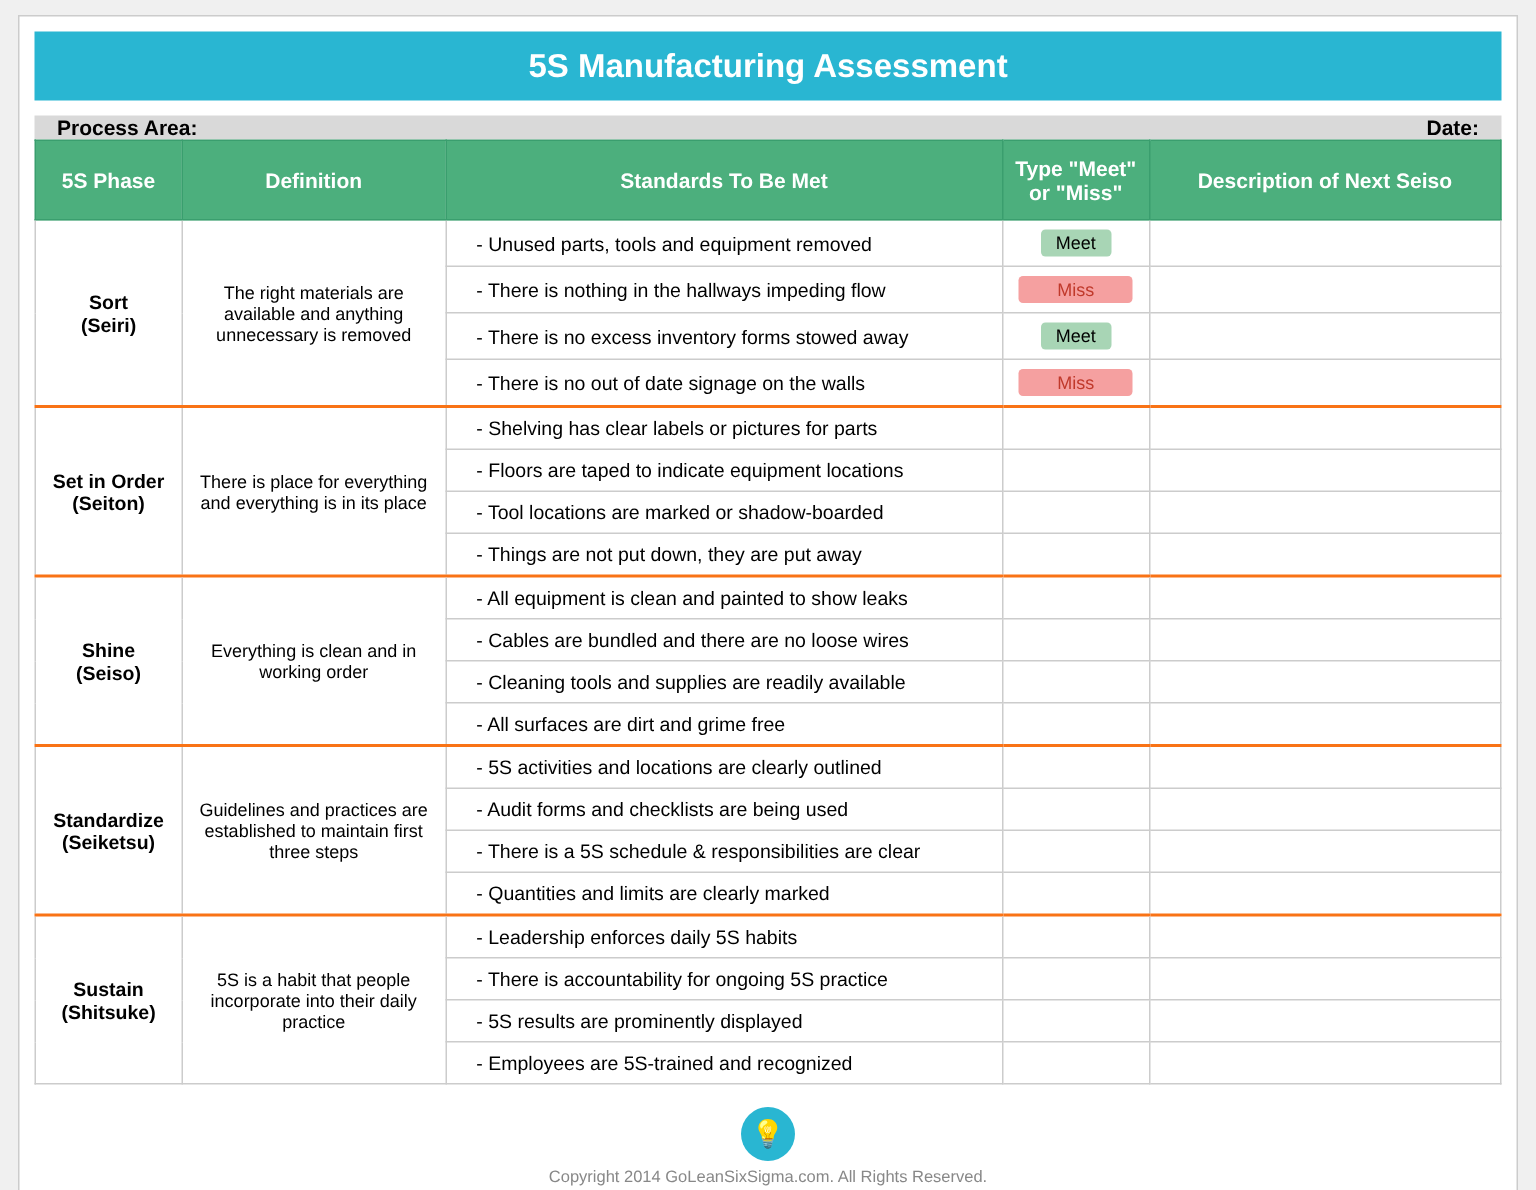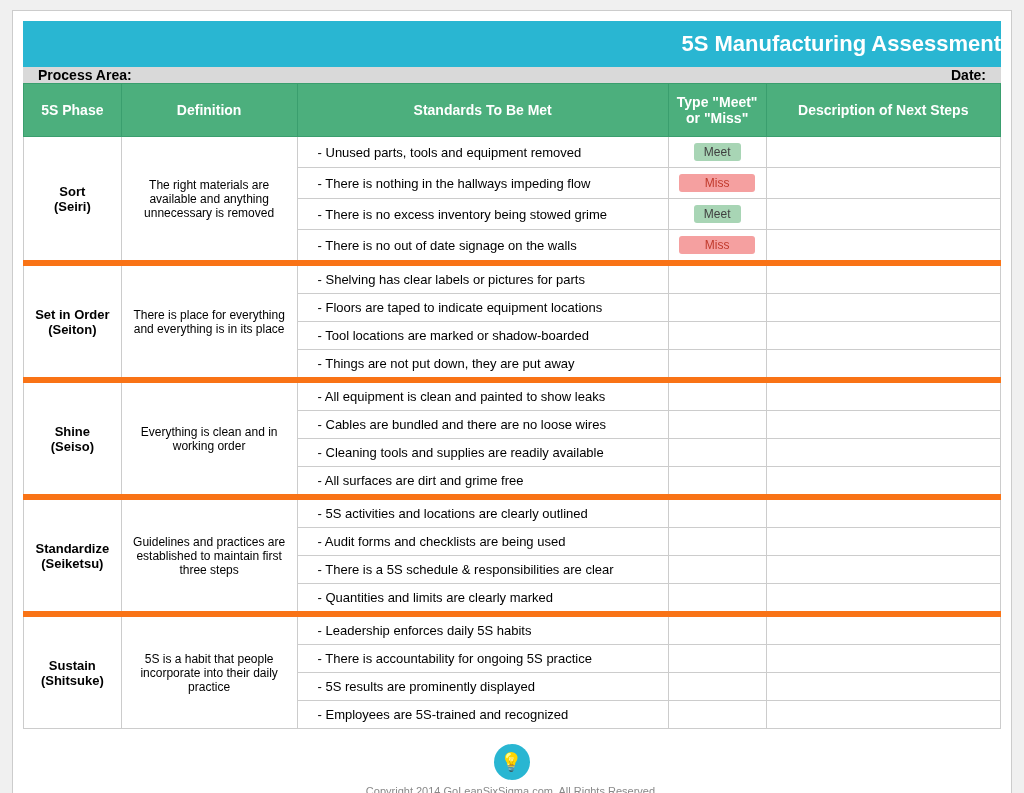--- a/index.html
+++ b/index.html
@@ -14,25 +14,25 @@
     }
     .page-wrapper {
       background: white;
       width: 1000px;
       border: 1px solid #ccc;
       padding: 10px;
     }
     .main-title {
       background: #29b6d2;
       color: white;
-      text-align: right;
+      text-align: center;
       font-size: 22px;
       font-weight: bold;
       padding: 10px 0;
-      margin-bottom: 0;
+      margin-bottom: 10px;
     }
     .meta-row {
       background: #d9d9d9;
       display: flex;
       justify-content: space-between;
       align-items: center;
       padding: 0 15px;
       font-weight: bold;
       font-size: 14px;
     }
@@ -76,21 +76,21 @@
       width: 10%;
       text-align: center;
       background: white;
     }
     .col-next {
       width: 24%;
       background: white;
     }
     .meet-badge {
       background: #a8d5b5;
-      color: #404040;
+      color: #000000;
       padding: 2px 10px;
       border-radius: 3px;
       display: inline-block;
       font-size: 12px;
     }
     .miss-badge {
       background: #f5a0a0;
       color: #c0392b;
       padding: 2px 26px;
       border-radius: 3px;
@@ -125,58 +125,58 @@
       color: #555;
     }
     .logo-text span {
       color: #4caf7d;
     }
     .footer-copy {
       font-size: 11px;
       color: #888;
     }
     .row-separator td {
-      border-top: 6px solid #f97316;
+      border-top: 2px solid #f97316;
     }
   </style>
 </head>
 <body>
 
 <div class="page-wrapper">
   <div class="main-title">5S Manufacturing Assessment</div>
   <div class="meta-row">
     <span>Process Area:</span>
     <span>Date:</span>
   </div>
   <table>
     <thead>
       <tr>
         <th>5S Phase</th>
         <th>Definition</th>
         <th>Standards To Be Met</th>
         <th>Type "Meet" or "Miss"</th>
-        <th>Description of Next Steps</th>
+        <th>Description of Next Seiso</th>
       </tr>
     </thead>
     <tbody id="table-body">
     <tr>
           <td class="col-phase" rowspan="4" style="white-space: pre-line;">Sort
 (Seiri)</td>
           <td class="col-definition" rowspan="4">The right materials are available and anything unnecessary is removed</td>
           <td class="col-standards">- Unused parts, tools and equipment removed</td>
           <td class="col-type"><span class="meet-badge">Meet</span></td>
           <td class="col-next"></td>
         </tr>
         <tr>
           <td class="col-standards">- There is nothing in the hallways impeding flow</td>
           <td class="col-type"><span class="miss-badge">Miss</span></td>
           <td class="col-next"></td>
         </tr>
         <tr>
-          <td class="col-standards">- There is no excess inventory being stowed grime</td>
+          <td class="col-standards">- There is no excess inventory forms stowed away</td>
           <td class="col-type"><span class="meet-badge">Meet</span></td>
           <td class="col-next"></td>
         </tr>
         <tr>
           <td class="col-standards">- There is no out of date signage on the walls</td>
           <td class="col-type"><span class="miss-badge">Miss</span></td>
           <td class="col-next"></td>
         </tr>
         <tr class="row-separator">
           <td class="col-phase" rowspan="4" style="white-space: pre-line;">Set in Order

